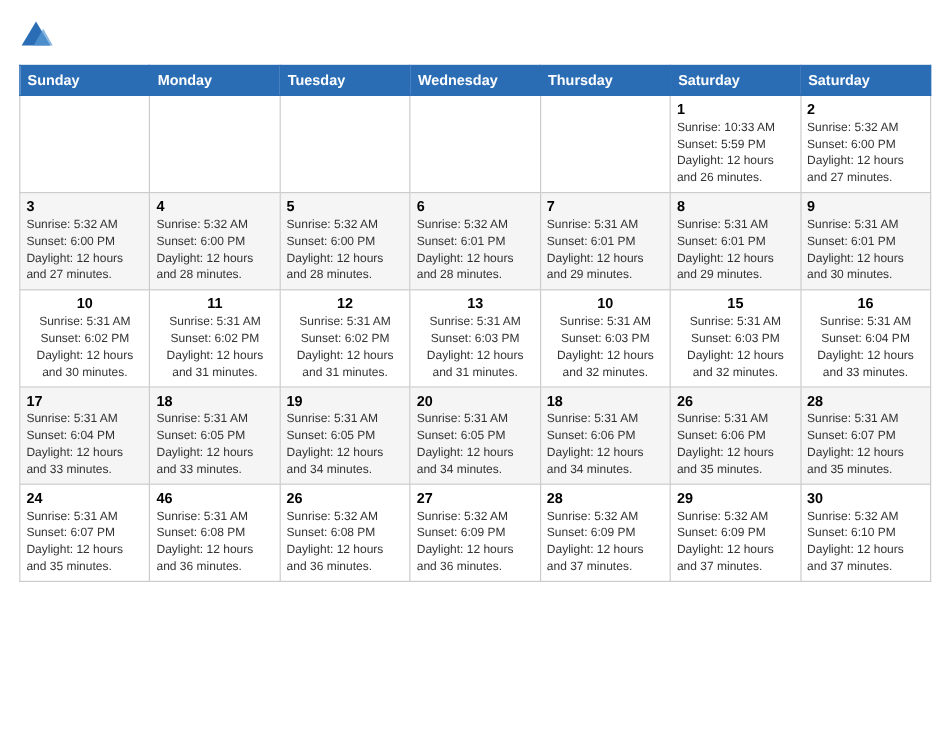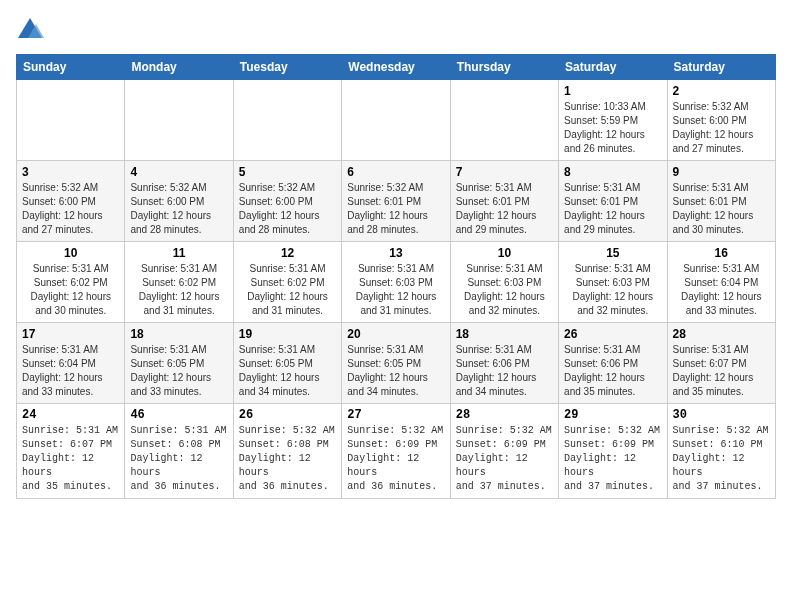--- a/index.html
+++ b/index.html
@@ -97,21 +97,21 @@
       line-height: 1.4;
     }
     .empty-cell {
       background: #fff;
     }
     
     .row-1 td { background: #fff; }
     .row-2 td { background: #f0f0f0; }
     .row-3 td { background: #fff; text-align: center; }
     .row-4 td { background: #f0f0f0; }
-    .row-5 td { background: #fff; font-family: Liberation Mono, monospace; }
+    .row-5 td { background: #fff; }
   </style>
 </head>
 <body>
 
 <div class="header">
   <div class="logo">
     <svg class="logo-icon" viewBox="0 0 28 28">
       <polygon points="14,2 26,22 2,22" fill="#2a6db5"></polygon>
       <polygon points="20,8 28,22 12,22" fill="#5b9bd5" opacity="0.7"></polygon>
     </svg>

